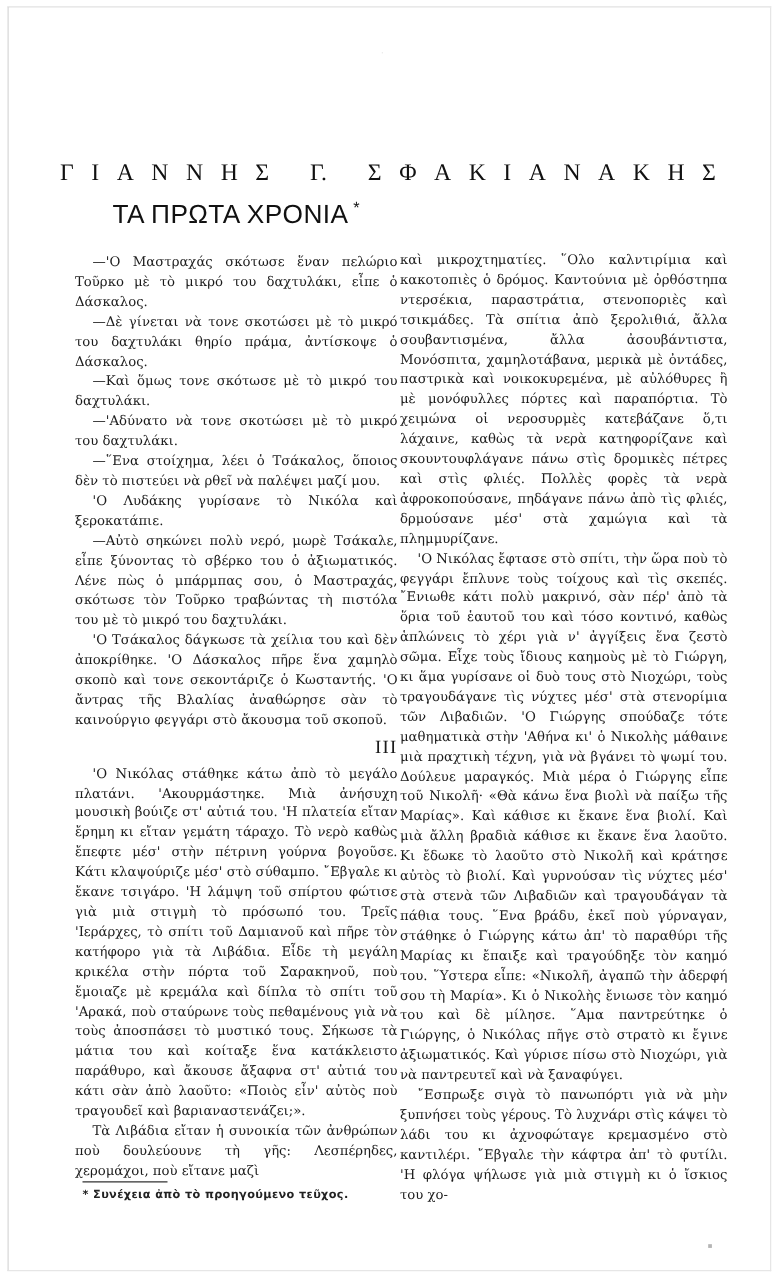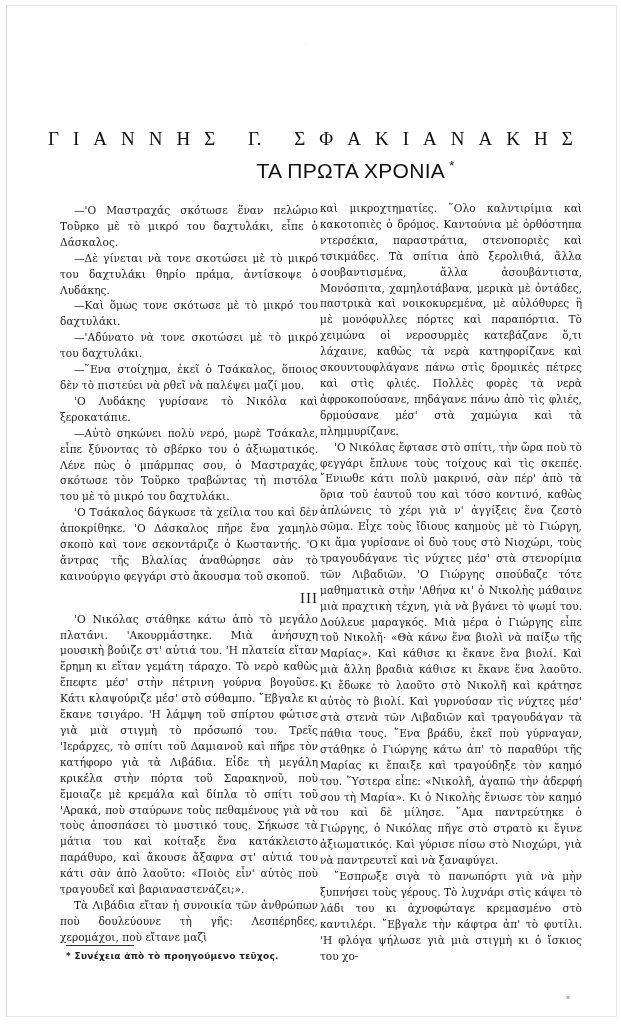--- a/index.html
+++ b/index.html
@@ -41,21 +41,20 @@
       color: #111;
     }
     .author span.letter {
       display: inline-block;
     }
     .title {
       position: absolute;
       top: 158px;
       left: 0;
       width: 621px;
-      text-align: center;
       font-family: "Liberation Sans", sans-serif;
       font-size: 21px;
       padding-left: 90px;
       box-sizing: border-box;
       color: #111;
       letter-spacing: 0.3px;
     }
     .title sup {
       font-size: 13px;
       vertical-align: super;
@@ -147,24 +146,24 @@
     <span class="letter">Η</span>
     <span class="letter">Σ</span>
   </div>
 
 <div class="title">
   <span>ΤΑ ΠΡΩΤΑ ΧΡΟΝΙΑ</span><sup>*</sup>
 </div>
 
 <div class="column col-left">
   <p>—'Ο Μαστραχάς σκότωσε ἕναν πελώριο Τοῦρκο μὲ τὸ μικρό του δαχτυλάκι, εἶπε ὁ Δάσκαλος.</p>
-  <p>—Δὲ γίνεται νὰ τονε σκοτώσει μὲ τὸ μικρό του δαχτυλάκι θηρίο πράμα, ἀντίσκοψε ὁ Λυδάκης.</p>
+  <p>—Δὲ γίνεται νὰ τονε σκοτώσει μὲ τὸ μικρό του δαχτυλάκι θηρίο πράμα, ἀντίσκοψε ὁ Δάσκαλος.</p>
   <p>—Καὶ ὅμως τονε σκότωσε μὲ τὸ μικρό του δαχτυλάκι.</p>
   <p>—'Αδύνατο νὰ τονε σκοτώσει μὲ τὸ μικρό του δαχτυλάκι.</p>
-  <p>—῞Ενα στοίχημα, ἐκεῖ ὁ Τσάκαλος, ὅποιος δὲν τὸ πιστεύει νὰ ρθεῖ νὰ παλέψει μαζί μου.</p>
+  <p>—῞Ενα στοίχημα, λέει ὁ Τσάκαλος, ὅποιος δὲν τὸ πιστεύει νὰ ρθεῖ νὰ παλέψει μαζί μου.</p>
   <p>'Ο Λυδάκης γυρίσανε τὸ Νικόλα καὶ ξεροκατάπιε.</p>
   <p>—Αὐτὸ σηκώνει πολὺ νερό, μωρὲ Τσάκαλε, εἶπε ξύνοντας τὸ σβέρκο του ὁ ἀξιωματικός. Λένε πὼς ὁ μπάρμπας σου, ὁ Μαστραχάς, σκότωσε τὸν Τοῦρκο τραβώντας τὴ πιστόλα του μὲ τὸ μικρό του δαχτυλάκι.</p>
   <p>'Ο Τσάκαλος δάγκωσε τὰ χείλια του καὶ δὲν ἀποκρίθηκε. 'Ο Δάσκαλος πῆρε ἕνα χαμηλὸ σκοπὸ καὶ τονε σεκοντάριζε ὁ Κωσταντής. 'Ο ἄντρας τῆς Βλαλίας ἀναθώρησε σὰν τὸ καινούργιο φεγγάρι στὸ ἄκουσμα τοῦ σκοποῦ.</p>
   <div class="section-numeral">III</div>
   <p>'Ο Νικόλας στάθηκε κάτω ἀπὸ τὸ μεγάλο πλατάνι. 'Ακουρμάστηκε. Μιὰ ἀνήσυχη μουσικὴ βούιζε στ' αὐτιά του. 'Η πλατεία εἴταν ἔρημη κι εἴταν γεμάτη τάραχο. Τὸ νερὸ καθὼς ἔπεφτε μέσ' στὴν πέτρινη γούρνα βογοῦσε. Κάτι κλαψούριζε μέσ' στὸ σύθαμπο. ῎Εβγαλε κι ἔκανε τσιγάρο. 'Η λάμψη τοῦ σπίρτου φώτισε γιὰ μιὰ στιγμὴ τὸ πρόσωπό του. Τρεῖς 'Ιεράρχες, τὸ σπίτι τοῦ Δαμιανοῦ καὶ πῆρε τὸν κατήφορο γιὰ τὰ Λιβάδια. Εἶδε τὴ μεγάλη κρικέλα στὴν πόρτα τοῦ Σαρακηνοῦ, ποὺ ἔμοιαζε μὲ κρεμάλα καὶ δίπλα τὸ σπίτι τοῦ 'Αρακά, ποὺ σταύρωνε τοὺς πεθαμένους γιὰ νὰ τοὺς ἀποσπάσει τὸ μυστικό τους. Σήκωσε τὰ μάτια του καὶ κοίταξε ἕνα κατάκλειστο παράθυρο, καὶ ἄκουσε ἄξαφνα στ' αὐτιά του κάτι σὰν ἀπὸ λαοῦτο: «Ποιὸς εἶν' αὐτὸς ποὺ τραγουδεῖ καὶ βαριαναστενάζει;».</p>
   <p>Τὰ Λιβάδια εἴταν ἡ συνοικία τῶν ἀνθρώπων ποὺ δουλεύουνε τὴ γῆς: Λεσπέρηδες, χερομάχοι, ποὺ εἴτανε μαζὶ</p>
 </div>
 
 <div class="column col-right">
   <p style="text-indent:0">καὶ μικροχτηματίες. ῞Ολο καλντιρίμια καὶ κακοτοπιὲς ὁ δρόμος. Καντούνια μὲ ὀρθόστηπα ντερσέκια, παραστράτια, στενοποριὲς καὶ τσικμάδες. Τὰ σπίτια ἀπὸ ξερολιθιά, ἄλλα σουβαντισμένα, ἄλλα ἀσουβάντιστα, Μονόσπιτα, χαμηλοτάβανα, μερικὰ μὲ ὀντάδες, παστρικὰ καὶ νοικοκυρεμένα, μὲ αὐλόθυρες ἢ μὲ μονόφυλλες πόρτες καὶ παραπόρτια. Τὸ χειμώνα οἱ νεροσυρμὲς κατεβάζανε ὅ,τι λάχαινε, καθὼς τὰ νερὰ κατηφορίζανε καὶ σκουντουφλάγανε πάνω στὶς δρομικὲς πέτρες καὶ στὶς φλιές. Πολλὲς φορὲς τὰ νερὰ ἀφροκοπούσανε, πηδάγανε πάνω ἀπὸ τὶς φλιές, δρμούσανε μέσ' στὰ χαμώγια καὶ τὰ πλημμυρίζανε.</p>

